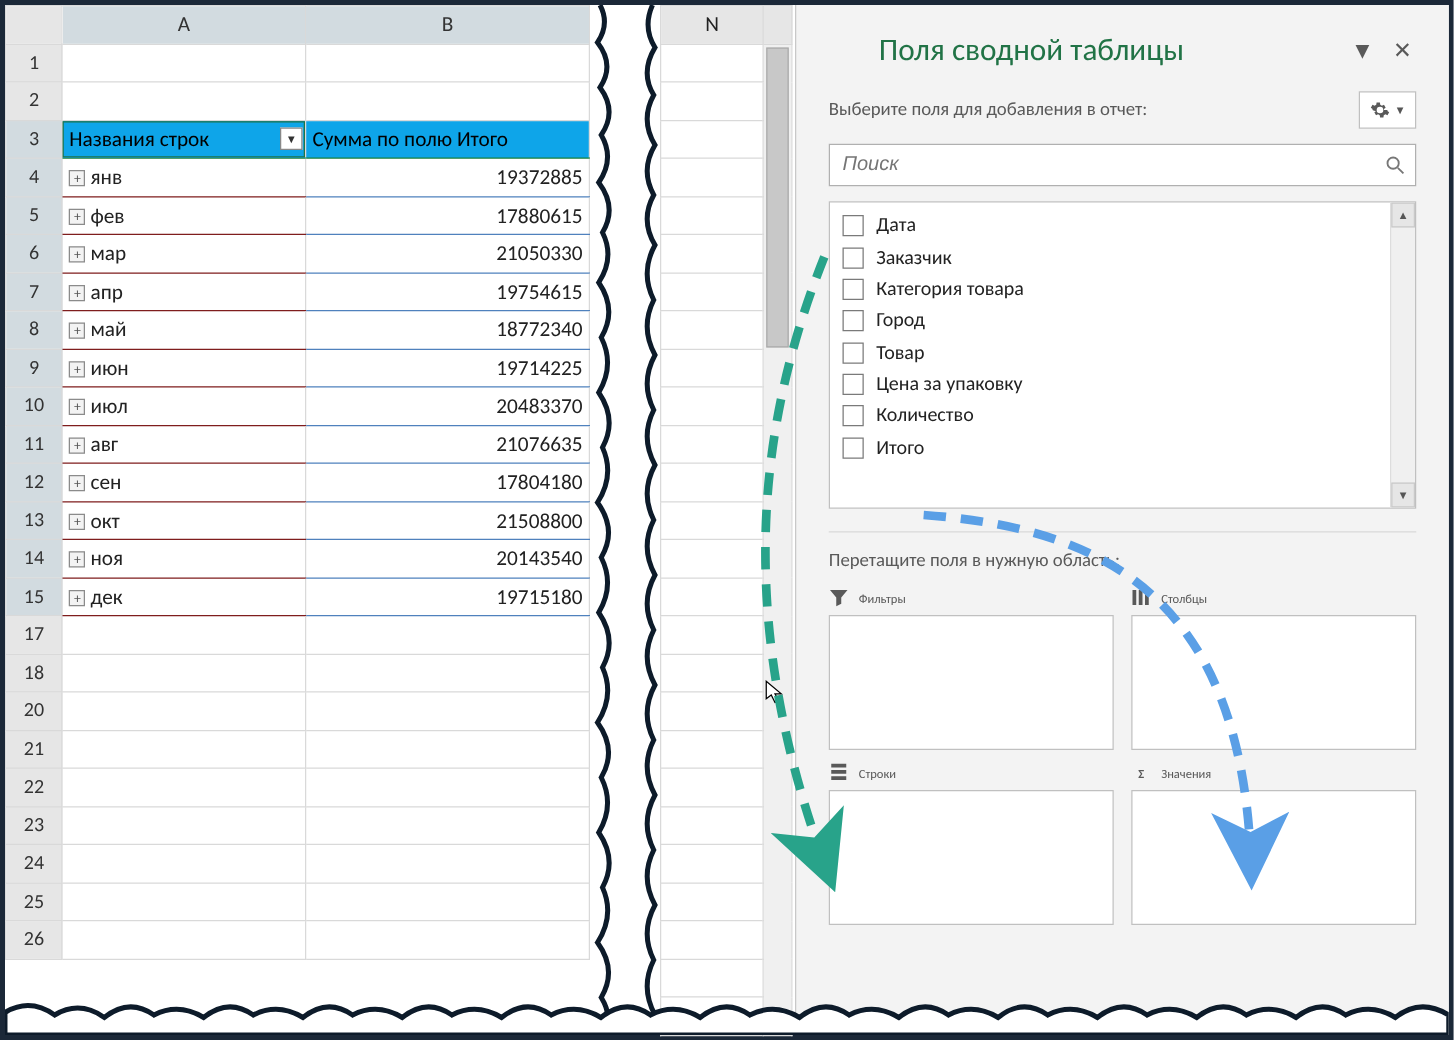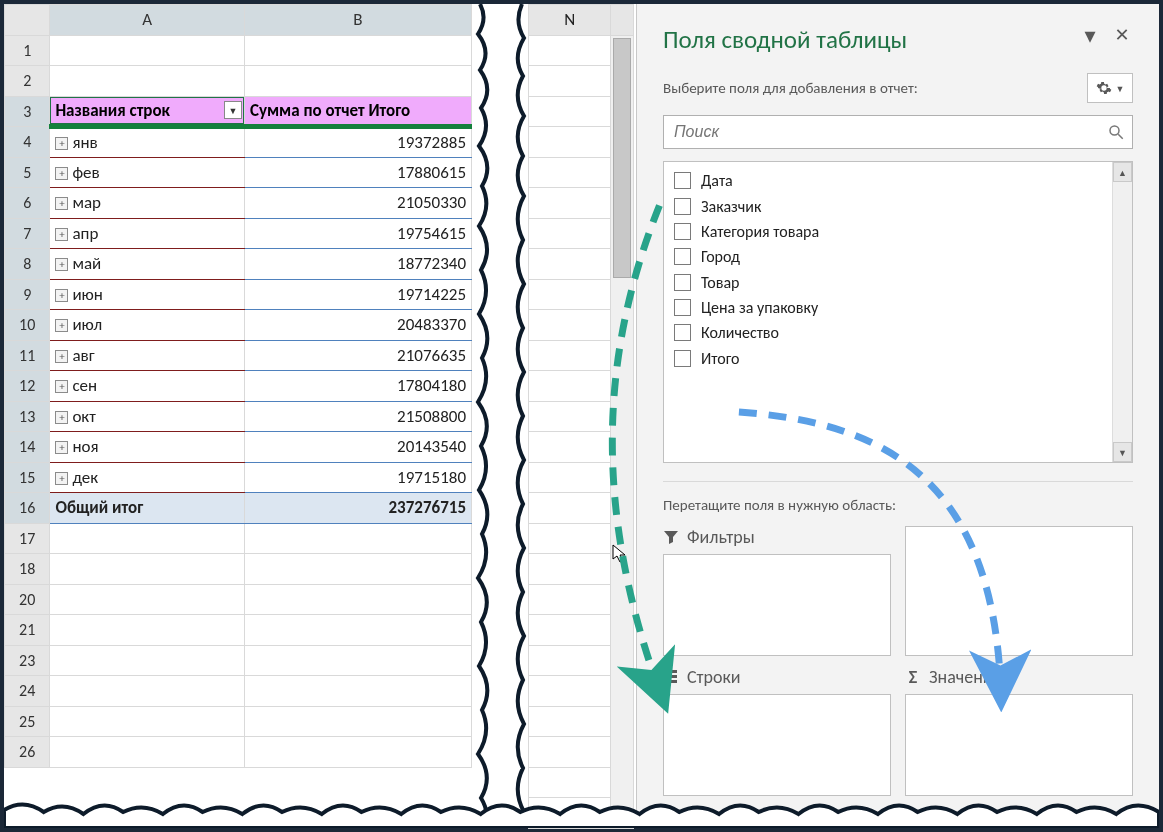--- a/index.html
+++ b/index.html
@@ -12,21 +12,21 @@
   .sheet col.cnum { width: 42px; }
   .sheet col.cA { width: 180px; }
   .sheet col.cB { width: 210px; }
   .sheet th, .sheet td { border: 1px solid #d9d9d9; height: 30.5px; font-size: 17px; }
   .sheet thead th { background: #e6e6e6; color: #333; font-weight: normal; text-align: center; position: relative; }
   .sheet thead th.selcol { background: #d2dbe0; }
   .sheet tbody th.rownum { background: #e6e6e6; color: #333; font-weight: normal; text-align: center; font-size: 16px; }
   .sheet tbody th.rownum.selrow { background: #d2dbe0; }
   .sheet tbody td { padding: 0 5px; white-space: nowrap; overflow: hidden; }
   .sheet tbody td.right { text-align: right; }
-  .sheet .hdr-row td { background: #f0abfc; border-top: 1px solid #4f81bd; border-bottom: 5px solid #15803d; font-weight: bold; color: #000; }
+  .sheet .hdr-row td { background: #0ea5e9; border-top: 1px solid #4f81bd; border-bottom: 1px solid #15803d; font-weight: normal; color: #000; }
   .sheet .hdr-row td.first { position: relative; }
   .sheet .hdr-row td.first .activecell { position: absolute; inset: -1px; border: 2px solid #217346; pointer-events: none; }
   .sheet .hdr-row td.first .filter-btn { position: absolute; right: 2px; top: 50%; transform: translateY(-50%); width: 18px; height: 18px; background: #fff; border: 1px solid #888; display: flex; align-items: center; justify-content: center; font-size: 9px; color: #333; cursor: pointer; }
   .sheet .data-row td.first { border-bottom: 1px solid #7f1d1d; }
   .sheet .data-row td.second { border-bottom: 1px solid #4f81bd; margin-left: 30px; }
   .sheet .data-row .plus { display: inline-block; width: 13px; height: 13px; border: 1px solid #8b8b8b; background: #f3f3f3; font-size: 11px; line-height: 11px; text-align: center; margin-right: 4px; vertical-align: 1px; color: #555; }
   .sheet .total-row td { background: #dce6f1; border-top: 1px solid #4f81bd; border-bottom: 1px solid #4f81bd; font-weight: bold; }
 
   
   .tear { position: absolute; top: 0; left: 466px; width: 62px; height: 100%; pointer-events: none; }
@@ -38,43 +38,43 @@
   .mid col.cN { width: 80px; }
   .mid col.csb { width: 22px; }
   .mid th, .mid td { border: 1px solid #d9d9d9; height: 30.5px; }
   .mid thead th { background: #e6e6e6; font-weight: normal; text-align: center; font-size: 17px; }
   .mid .vscroll { background: #f0f0f0; position: relative; }
   .mid .vscroll .thumb { position: absolute; left: 2px; right: 2px; top: 2px; height: 240px; background: #c8c8c8; border: 1px solid #aaa; }
 
   
   .pane { position: absolute; top: 0; left: 632px; right: 0; bottom: 0; background: #f3f3f3; border-left: 1px solid #c8c8c8; }
   .pane-inner { padding: 20px 26px 10px 26px; height: 100%; display: flex; flex-direction: column; }
-  .pane-title-row { display: flex; gap: 10px; margin-bottom: 18px; }
+  .pane-title-row { display: flex; align-items: center; gap: 10px; margin-bottom: 18px; margin-left: 40px; }
   .pane-title { font-size: 25px; color: #217346; flex: 1; }
   .pane-title-row .tool { width: 22px; height: 22px; display: flex; align-items: center; justify-content: center; color: #595959; cursor: pointer; font-size: 22px; }
   .pane-sub-row { display: flex; align-items: center; margin-bottom: 12px; }
   .pane-sub { font-size: 15px; color: #595959; flex: 1; }
   .gear-btn { width: 46px; height: 30px; border: 1px solid #c0c0c0; background: #fff; display: flex; align-items: center; justify-content: center; gap: 4px; cursor: pointer; }
   .gear-btn .gear { width: 16px; height: 16px; }
   .gear-btn .caret { font-size: 9px; color: #555; }
   .search-wrap { position: relative; margin-bottom: 12px; }
   .search { width: 100%; height: 34px; border: 1px solid #b0b0b0; padding: 0 36px 0 10px; font-size: 16px; font-style: italic; color: #888; background: #fff; }
   .search-icon { position: absolute; right: 8px; top: 50%; transform: translateY(-50%); width: 18px; height: 18px; color: #777; }
-  .field-list-wrap { border: 1px solid #c0c0c0; background: #fff; position: relative; height: 302px; display: flex; }
+  .field-list-wrap { border: 1px solid #c0c0c0; background: #fff; position: relative; height: 246px; display: flex; }
   .field-list { flex: 1; padding: 6px 4px; overflow: hidden; }
   .field-list .field { display: flex; align-items: center; gap: 10px; padding: 3.2px 6px; font-size: 16px; cursor: pointer; }
   .field-list .field .cb { width: 17px; height: 17px; border: 1px solid #7a7a7a; background: #fff; flex-shrink: 0; }
   .field-sb { width: 20px; background: #f0f0f0; border-left: 1px solid #ddd; display: flex; flex-direction: column; justify-content: space-between; align-items: center; }
   .field-sb .arrow { width: 100%; height: 20px; background: #e6e6e6; border: 1px solid #c9c9c9; display: flex; align-items: center; justify-content: center; font-size: 9px; color: #555; cursor: pointer; }
 
   .divider { height: 1px; background: #d9d9d9; margin: 18px 0 14px 0; }
   .drag-hint { font-size: 15px; color: #595959; margin-bottom: 12px; }
   .drop-grid { display: grid; grid-template-columns: 1fr 1fr; grid-template-rows: 130px 130px; gap: 10px 14px; }
   .drop-zone { display: flex; flex-direction: column; }
-  .drop-zone .dz-head { display: flex; align-items: center; gap: 8px; color: #595959; font-size: 18px; margin-bottom: 6px; }
+  .drop-zone .dz-head { display: flex; align-items: center; gap: 8px; color: #595959; font-size: 10px; margin-bottom: 6px; }
   .drop-zone .dz-head .dz-icon { width: 16px; height: 16px; display: flex; align-items: center; justify-content: center; }
   .drop-zone .dz-body { flex: 1; background: #fff; border: 1px solid #c0c0c0; }
 
   
   .annot { position: absolute; inset: 0; pointer-events: none; }
   .annot svg { width: 100%; height: 100%; }
 
   
   .cursor-icon { position: absolute; left: 608px; top: 540px; width: 16px; height: 20px; color: #000; pointer-events: none; }
 
@@ -108,21 +108,21 @@
             <td></td>
           </tr>
           <tr>
             <th class="rownum">2</th>
             <td></td>
             <td></td>
           </tr>
           <tr class="hdr-row">
             <th class="rownum selrow">3</th>
             <td class="first"><span>Названия строк</span><span class="filter-btn">▼</span><div class="activecell"></div></td>
-            <td>Сумма по отчет Итого</td>
+            <td>Сумма по полю Итого</td>
           </tr>
           <tr class="data-row">
             <th class="rownum selrow">4</th>
             <td class="first"><span class="plus">+</span>янв</td>
             <td class="second right">19372885</td>
           </tr>
           <tr class="data-row">
             <th class="rownum selrow">5</th>
             <td class="first"><span class="plus">+</span>фев</td>
             <td class="second right">17880615</td>
@@ -170,42 +170,42 @@
           <tr class="data-row">
             <th class="rownum selrow">14</th>
             <td class="first"><span class="plus">+</span>ноя</td>
             <td class="second right">20143540</td>
           </tr>
           <tr class="data-row">
             <th class="rownum selrow">15</th>
             <td class="first"><span class="plus">+</span>дек</td>
             <td class="second right">19715180</td>
           </tr>
-          <tr class="total-row">
-            <th class="rownum selrow">16</th>
-            <td>Общий итог</td>
-            <td class="right">237276715</td>
-          </tr>
           <tr>
             <th class="rownum">17</th>
             <td></td>
             <td></td>
           </tr>
           <tr>
             <th class="rownum">18</th>
             <td></td>
             <td></td>
           </tr>
           <tr>
             <th class="rownum">20</th>
             <td></td>
             <td></td>
           </tr>
           <tr>
             <th class="rownum">21</th>
+            <td></td>
+            <td></td>
+          </tr>
+          <tr>
+            <th class="rownum">22</th>
             <td></td>
             <td></td>
           </tr>
           <tr>
             <th class="rownum">23</th>
             <td></td>
             <td></td>
           </tr>
           <tr>
             <th class="rownum">24</th>
@@ -402,20 +402,30 @@
             <span class="dz-icon">
                 <svg viewBox="0 0 16 16">
                   <path fill="#595959" d="M1 2h14l-5 6v5l-4 2v-7z"></path>
                 </svg>
               </span>
             <span>Фильтры</span>
           </div>
           <div class="dz-body"></div>
         </div>
         <div class="drop-zone">
+          <div class="dz-head">
+            <span class="dz-icon">
+                <svg viewBox="0 0 16 16">
+                  <rect x="1" y="2" width="3" height="12" fill="#595959"></rect>
+                  <rect x="6" y="2" width="3" height="12" fill="#595959"></rect>
+                  <rect x="11" y="2" width="3" height="12" fill="#595959"></rect>
+                </svg>
+              </span>
+            <span>Столбцы</span>
+          </div>
           <div class="dz-body"></div>
         </div>
         <div class="drop-zone">
           <div class="dz-head">
             <span class="dz-icon">
                 <svg viewBox="0 0 16 16">
                   <rect x="2" y="1" width="12" height="3" fill="#595959"></rect>
                   <rect x="2" y="6" width="12" height="3" fill="#595959"></rect>
                   <rect x="2" y="11" width="12" height="3" fill="#595959"></rect>
                 </svg>

